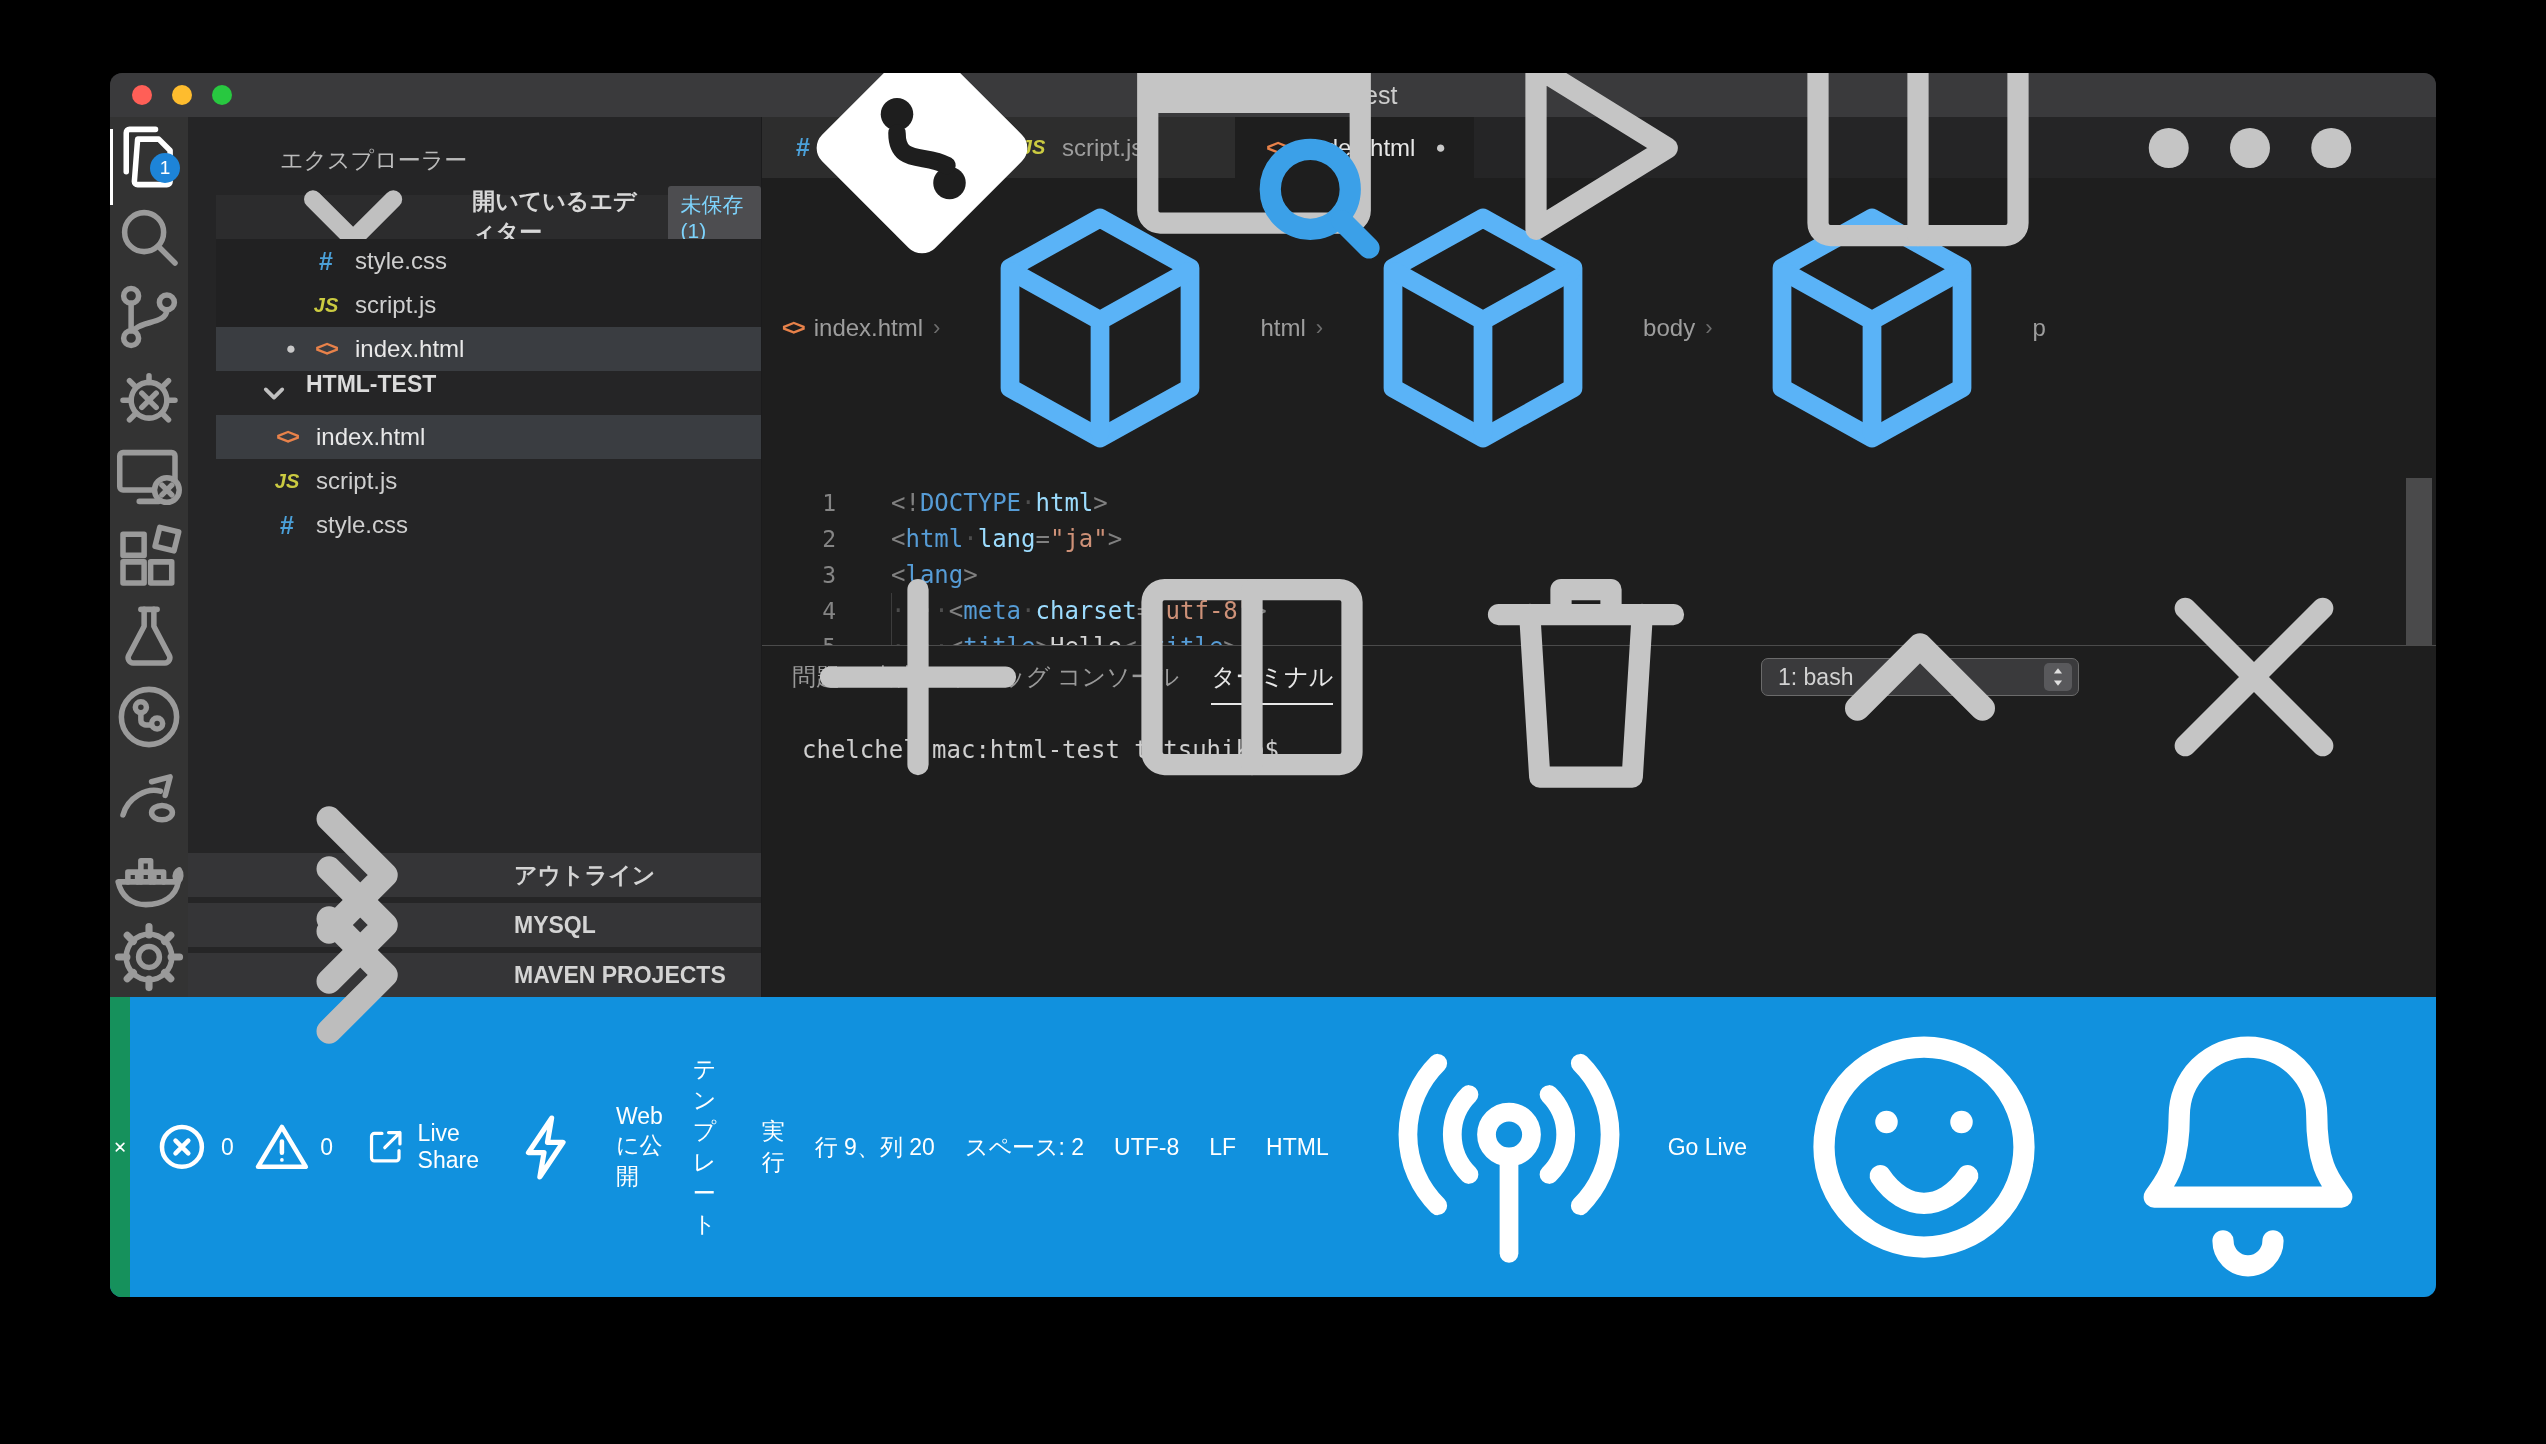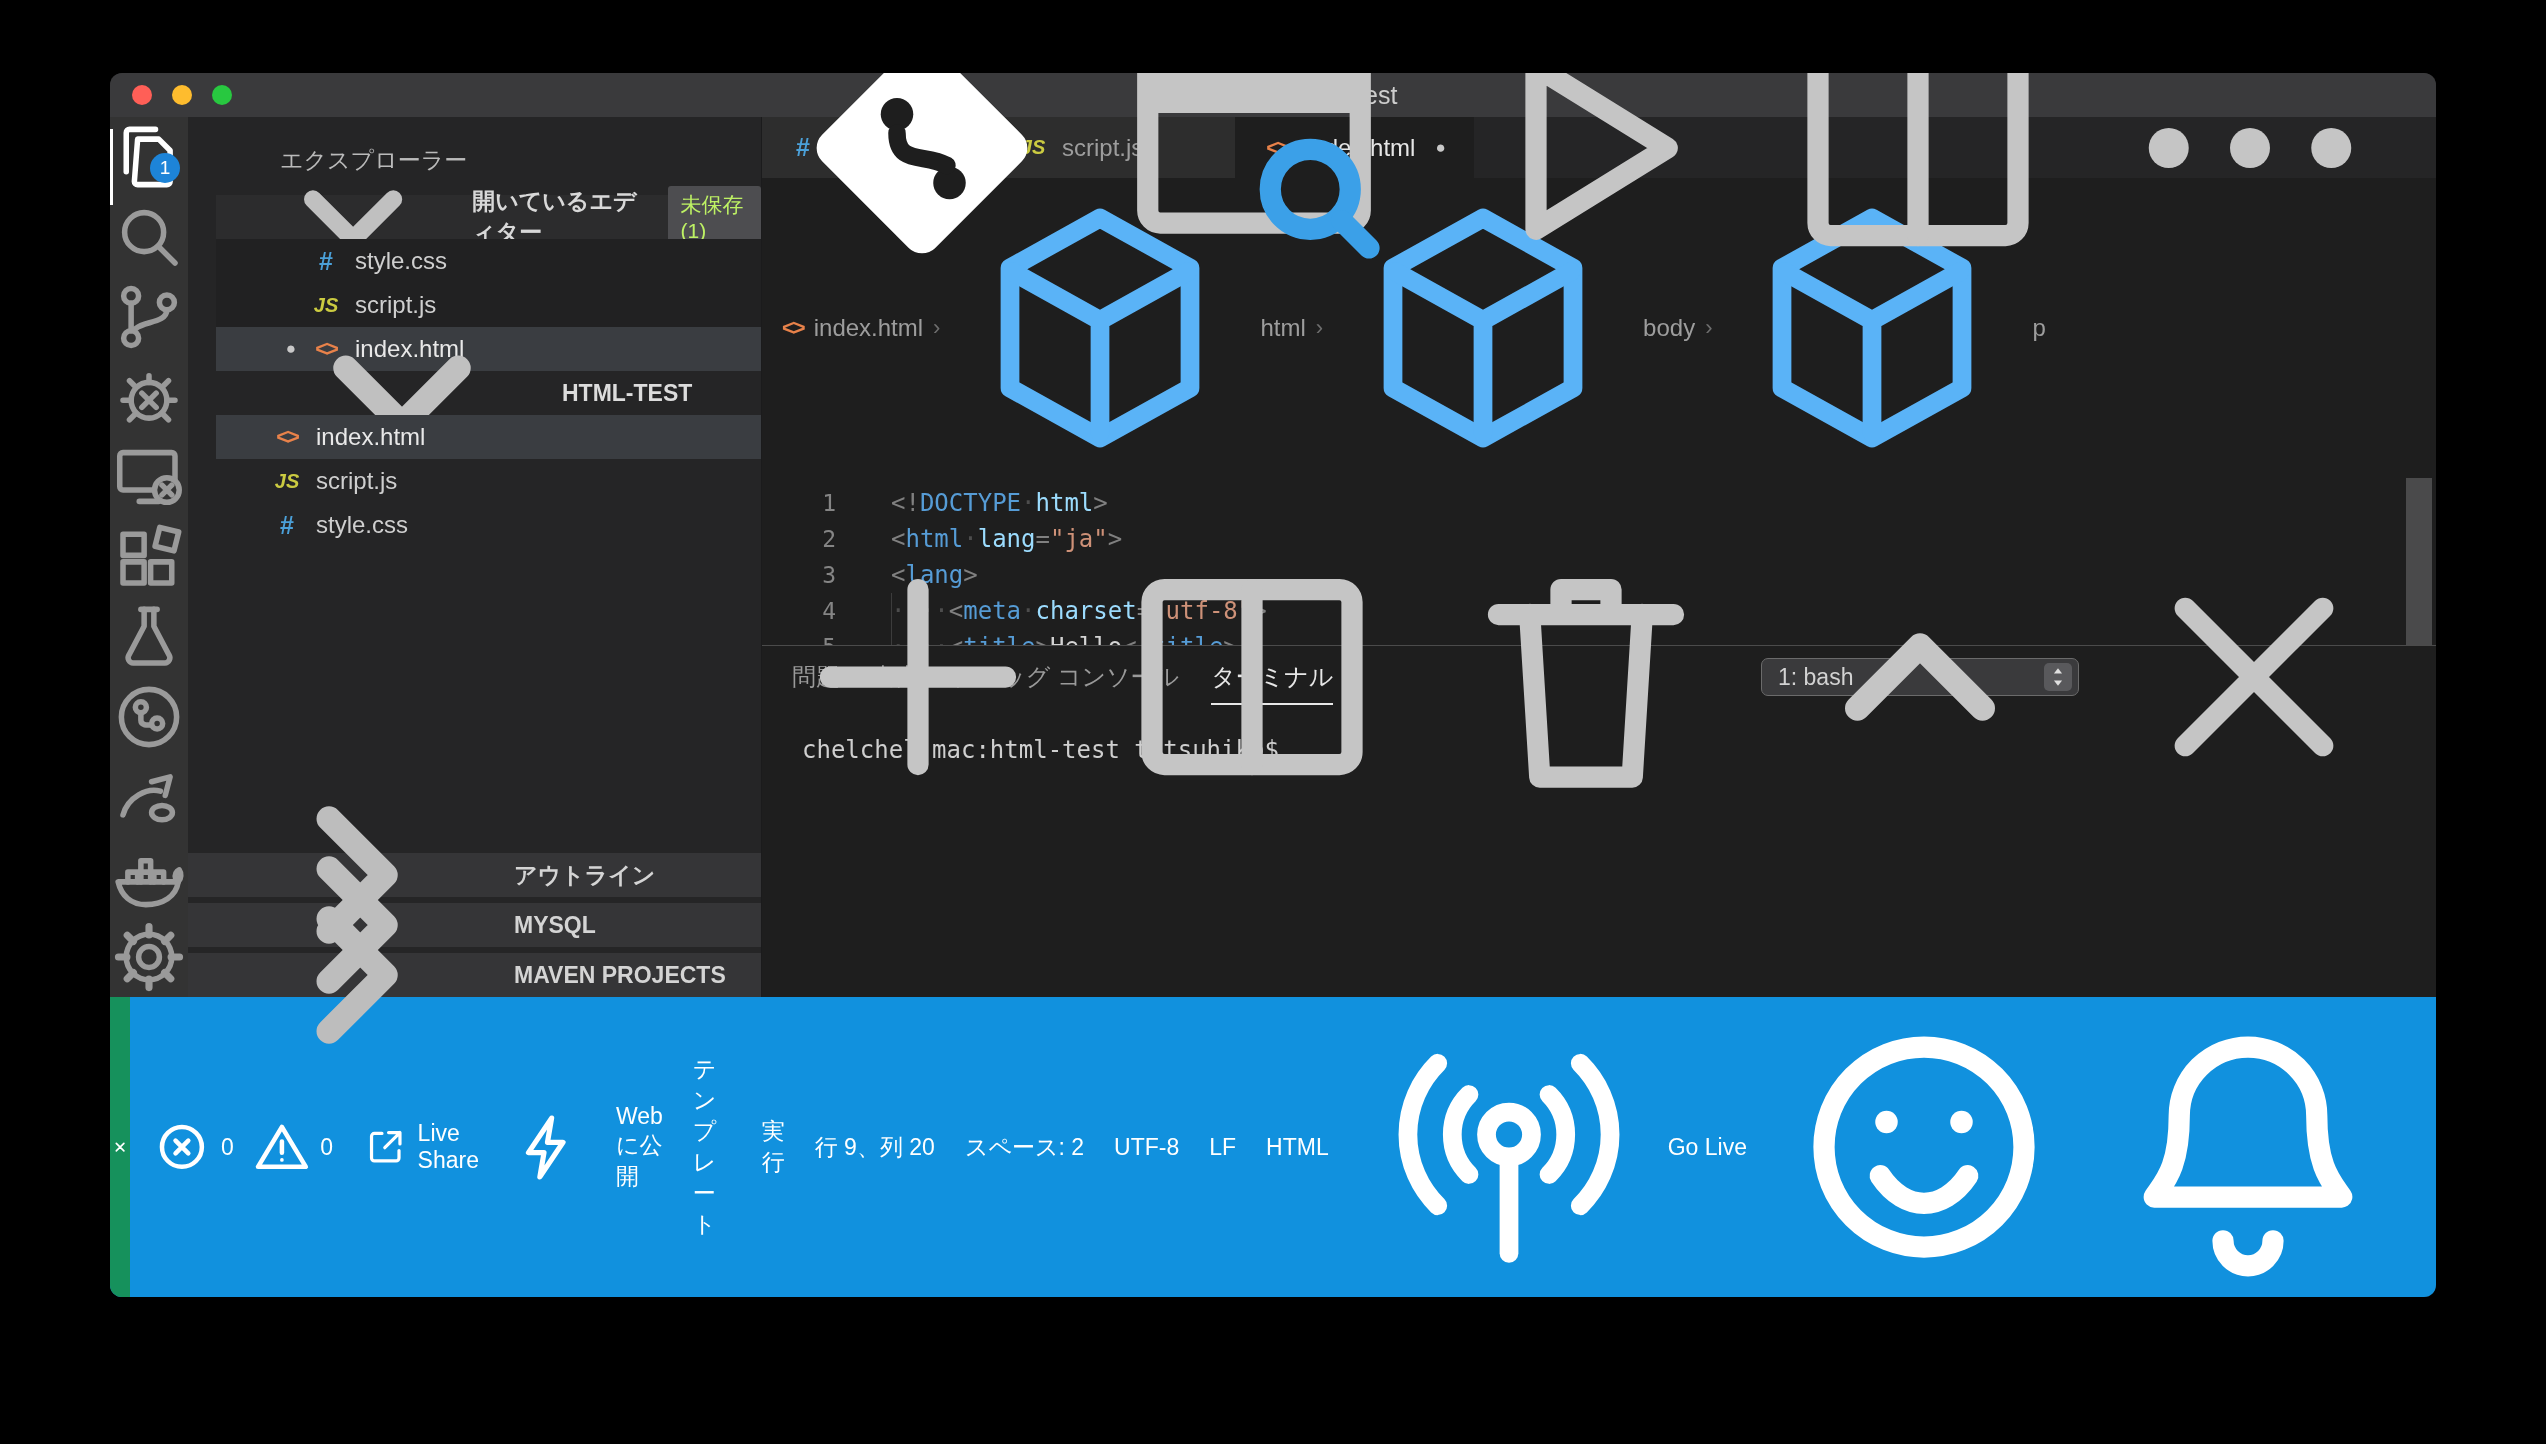--- a/index.html
+++ b/index.html
@@ -30,33 +30,33 @@
     font-size:19px; min-width:30px; height:30px; border-radius:15px; display:flex; align-items:center; justify-content:center; }
   .ab-spacer { flex:1; }
 
   
   .sidebar { flex:0 0 574px; background:#252526; display:flex; flex-direction:column; position:relative;
     border-right:1px solid #1b1b1c;padding-left:28px; }
   .sb-title { flex:0 0 78px; padding:28px 0 0 64px; color:#bababa; font-size:23px; }
   .sb-header { height:44px; display:flex; align-items:center; padding-left:30px; gap:12px;
     color:#d8d8d8; font-size:23px; font-weight:600; background:#2c2c2d; }
   .sb-header svg { width:24px; height:24px; color:#c0c0c0; }
-  .badge-chip { margin-left:16px; background:#4d4d50; color:#bef264; font-weight:400;
+  .badge-chip { margin-left:16px; background:#4d4d50; color:#7dd3fc; font-weight:400;
     font-size:21px; padding:5px 13px; border-radius:3px; }
   .sb-row { height:44px; display:flex; align-items:center; font-size:24px; color:#cfcfcf; }
   .sb-row.openrow { padding-left:95px; background:#212122; }
   .sb-row.openrow.withdot { padding-left:63px; }
   .sb-row.treerow { padding-left:56px; }
   .sb-row.selected { background:#3a3d41; color:#e8e8e8; }
   .mod-dot { width:24px; margin-right:8px; color:#c8c8c8; font-size:17px; text-align:center; }
   .ficon { width:30px; margin-right:14px; text-align:center; font-weight:bold; flex:0 0 30px; }
   .ficon.css { color:#4ba0d8; font-size:25px; }
   .ficon.js  { color:#cbcb41; font-size:20px; font-style:italic; }
   .ficon.html{ color:#e8824a; font-size:22px; letter-spacing:-2px; }
-  .sb-folder { height:44px; display:flex; align-items:center; padding-left:36px; gap:10px;
+  .sb-folder { height:44px; display:flex; padding-left:36px; gap:10px;
     color:#dcdcdc; font-size:23px; font-weight:bold; }
   .sb-folder svg { width:24px; height:24px; color:#c0c0c0; }
   .sb-sections { position:absolute; left:0; right:0; bottom:0; }
   .sb-section { height:44px; margin-top:6px; background:#353537; display:flex; align-items:center;
     padding-left:16px; gap:10px; color:#d4d4d4; font-size:23px; font-weight:bold; }
   .sb-section svg { width:24px; height:24px; color:#bdbdbd; }
 
   
   .editorcol { flex:1; display:flex; flex-direction:column; min-width:0; }
   .tabbar { flex:0 0 61px; background:#252526; display:flex; position:relative; }

